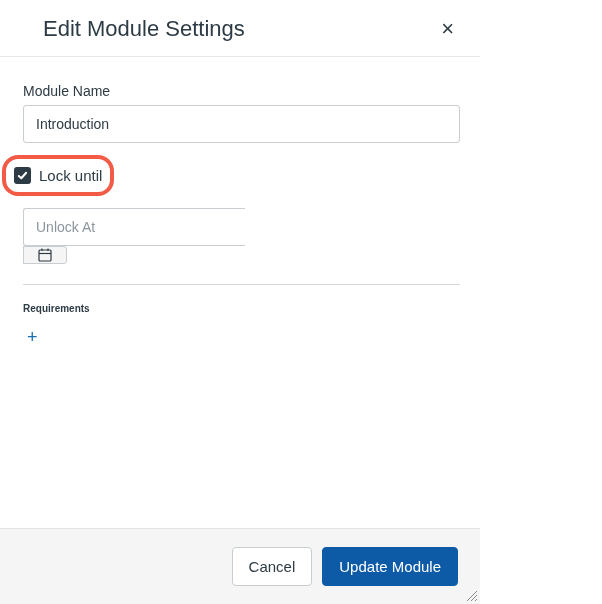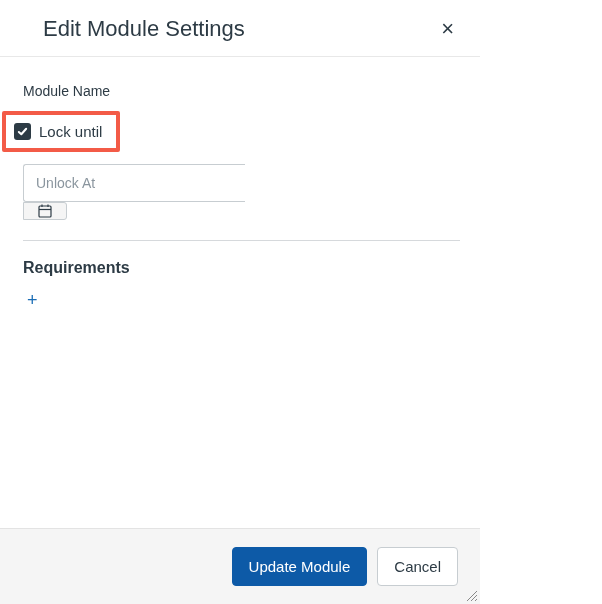--- a/index.html
+++ b/index.html
@@ -65,22 +65,22 @@
       border-radius: 3px;
       font-size: 14px;
       color: #2d3b45;
       background: #fff;
     }
     .text-input::placeholder {
       color: #8a959e;
     }
     .highlight-box {
       border: 4px solid #f35b47;
-      border-radius: 2px;
-      padding: 8px 14px 8px 8px;
+      border-radius: 16px;
+      padding: 8px 8px 8px 8px;
       display: inline-flex;
       align-items: center;
       gap: 8px;
       margin-left: -21px;
       margin-bottom: 12px;
       background: #fff;
     }
     .checkbox {
       width: 17px;
       height: 17px;
@@ -128,21 +128,21 @@
       align-items: center;
       justify-content: center;
       cursor: pointer;
     }
     .divider {
       border: none;
       border-top: 1px solid #d6d9dc;
       margin: 0 0 18px 0;
     }
     .section-title {
-      font-size: 16px;
+      font-size: 10px;
       font-weight: 700;
       color: #2d3b45;
       margin-bottom: 14px;
     }
     .add-link {
       color: #1a6db5;
       font-size: 15px;
       display: inline-flex;
       align-items: center;
       gap: 6px;
@@ -199,20 +199,21 @@
     <h2 class="modal-title">Edit Module Settings</h2>
     <button class="close-btn">
       <span>×</span>
     </button>
   </div>
 
   <div class="modal-body">
 
     <div class="form-group">
       <label class="label">Module Name</label>
+      <input type="text" class="text-input" value="Introduction" style="">
     </div>
 
     <div class="highlight-box">
       <span class="checkbox">
         <svg viewBox="0 0 12 12" fill="none" stroke="white" stroke-width="2.2" stroke-linecap="round" stroke-linejoin="round">
             <polyline points="2,6.5 4.7,9 10,3"></polyline>
           </svg>
       </span>
       <span class="checkbox-label">Lock until</span>
     </div>
@@ -239,22 +240,22 @@
 
     <div class="section-title">Requirements</div>
 
     <a class="add-link">
       <span class="plus-icon">+</span>
     </a>
 
   </div>
 
   <div class="modal-footer">
+    <button class="btn btn-secondary">Cancel</button>
     <button class="btn btn-primary">Update Module</button>
-    <button class="btn btn-secondary">Cancel</button>
     <svg class="resize-grip" viewBox="0 0 14 14" stroke="#888" stroke-width="1">
       <line x1="3" y1="13" x2="13" y2="3"></line>
       <line x1="7" y1="13" x2="13" y2="7"></line>
       <line x1="11" y1="13" x2="13" y2="11"></line>
     </svg>
   </div>
 
 </div>
 
 </body></html>

